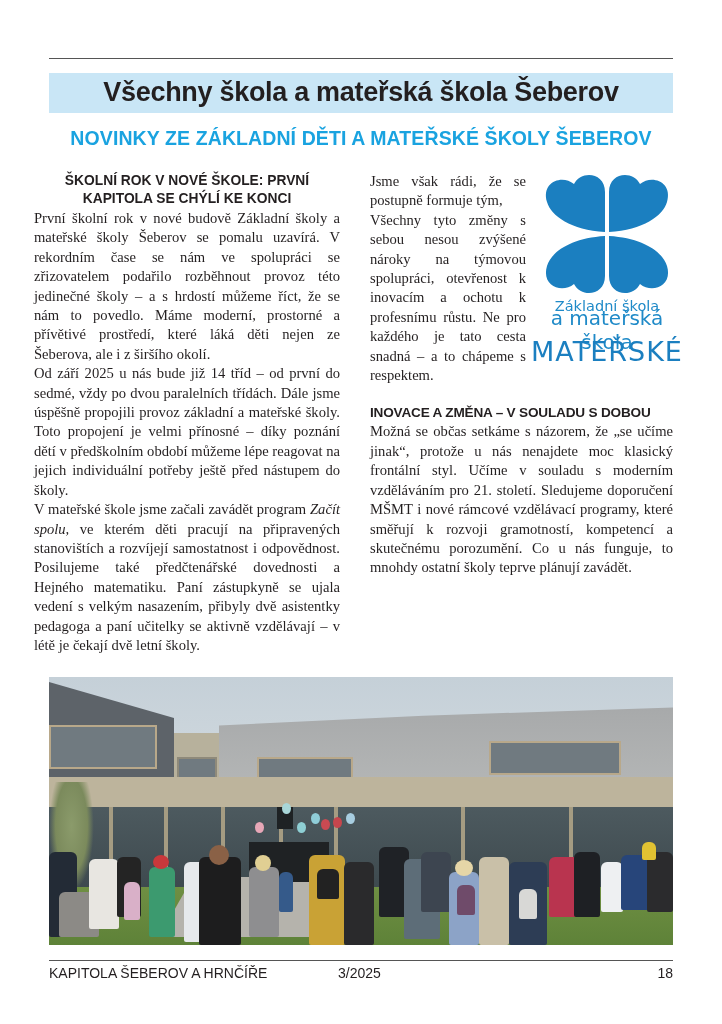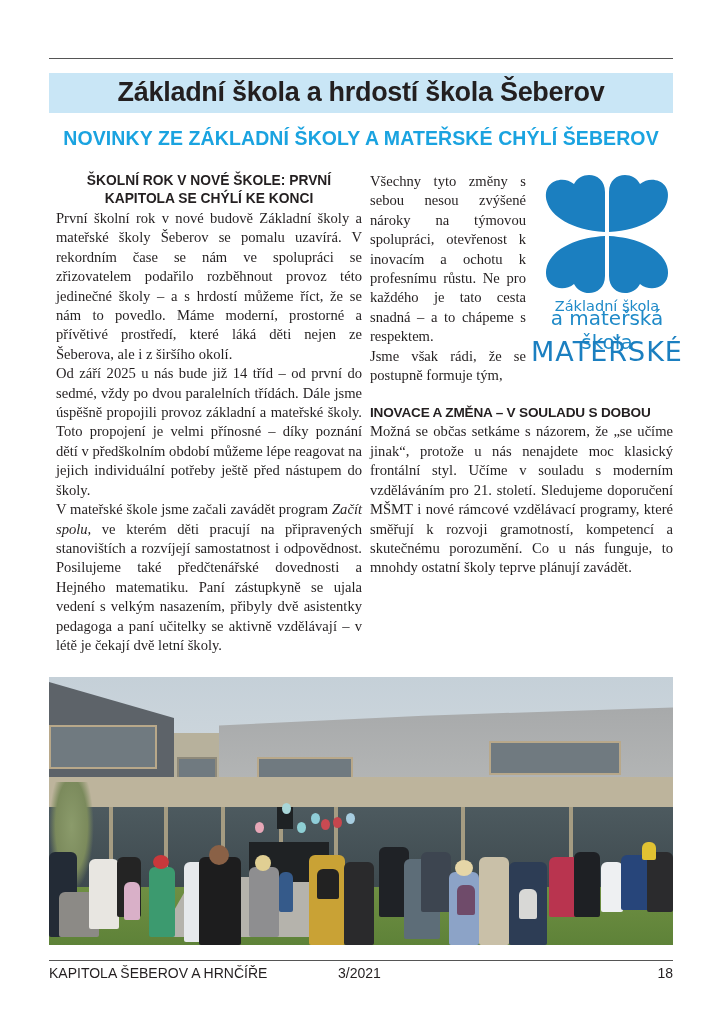--- a/index.html
+++ b/index.html
@@ -16,21 +16,21 @@
   .page-title { position:absolute; left:0; right:0; top:4px; text-align:center; font-size:27px;
                 font-weight:bold; color:#231f20; font-family:"Liberation Sans", sans-serif; letter-spacing:-0.3px; }
 
   .subtitle { left:49px; width:624px; top:127px; text-align:center; font-size:19.5px; font-weight:bold;
               color:#1aa3e0; letter-spacing:0.1px; }
 
   
   .col { font-family:"Liberation Serif", "DejaVu Serif", serif; font-size:14.6px; line-height:19.4px;
          color:#231f20; text-align:justify; }
   .col p { margin:0; }
-  .col-left { left:56px; top:172px; width:306px; }
+  .col-left { left:34px; top:172px; width:306px; }
   .col-right { left:370px; top:172px; width:303px; }
 
   .article-heading { font-family:"Liberation Sans", sans-serif; font-weight:bold; font-size:13.8px;
                      line-height:18px; text-align:center; margin:0 0 1px 0; color:#231f20; }
   .article-heading-2 { font-family:"Liberation Sans", sans-serif; font-weight:bold; font-size:13.6px;
                        line-height:18px; text-align:left; margin:0; color:#231f20; letter-spacing:-0.2px;}
   .narrow { width:156px; }
   .gap { height:19px; }
   em { font-style:italic; }
 
@@ -69,38 +69,38 @@
   .footer-issue { left:338px; top:965px; font-size:14px; color:#231f20; }
   .footer-page { right:49px; top:965px; font-size:14px; color:#231f20; }
 </style>
 </head>
 <body>
 
 <div class="abs section-label">ŠKOLSTVÍ A DĚTI</div>
 <div class="abs top-rule"></div>
 
 <div class="abs title-band">
-  <div class="page-title">Základní škola a hrdostí škola Šeberov</div>
+  <div class="page-title">Všechny škola a mateřská škola Šeberov</div>
 </div>
 
-<div class="abs subtitle">NOVINKY ZE ZÁKLADNÍ ŠKOLY A MATEŘSKÉ CHÝLÍ ŠEBEROV</div>
+<div class="abs subtitle">NOVINKY ZE ZÁKLADNÍ DĚTI A MATEŘSKÉ ŠKOLY ŠEBEROV</div>
 
 <div class="abs col col-left">
   <div class="article-heading">
     <span>ŠKOLNÍ ROK V NOVÉ ŠKOLE: PRVNÍ</span><br>
     <span>KAPITOLA SE CHÝLÍ KE KONCI</span>
   </div>
   <p>První školní rok v nové budově Základní školy a mateřské školy Šeberov se pomalu uzavírá. V rekordním čase se nám ve spolupráci se zřizovatelem podařilo rozběhnout provoz této jedinečné školy – a s hrdostí můžeme říct, že se nám to povedlo. Máme moderní, prostorné a přívětivé prostředí, které láká děti nejen ze Šeberova, ale i z širšího okolí.</p>
   <p>Od září 2025 u nás bude již 14 tříd – od první do sedmé, vždy po dvou paralelních třídách. Dále jsme úspěšně propojili provoz základní a mateřské školy. Toto propojení je velmi přínosné – díky poznání dětí v předškolním období můžeme lépe reagovat na jejich individuální potřeby ještě před nástupem do školy.</p>
   <p><span>V mateřské škole jsme začali zavádět program </span><em>Začít spolu,</em><span> ve kterém děti pracují na připravených stanovištích a rozvíjejí samostatnost i odpovědnost. Posilujeme také předčtenářské dovednosti a Hejného matematiku. Paní zástupkyně se ujala vedení s velkým nasazením, přibyly dvě asistentky pedagoga a paní učitelky se aktivně vzdělávají – v létě je čekají dvě letní školy.</span></p>
 </div>
 
 <div class="abs col col-right">
+  <p class="narrow">Jsme však rádi, že se postupně formuje tým,</p>
   <p class="narrow">Všechny tyto změny s sebou nesou zvýšené nároky na týmovou spolupráci, otevřenost k inovacím a ochotu k profesnímu růstu. Ne pro každého je tato cesta snadná – a to chápeme s respektem.</p>
-  <p class="narrow">Jsme však rádi, že se postupně formuje tým,</p>
   <div class="gap"></div>
   <div class="article-heading-2">INOVACE A ZMĚNA – V SOULADU S DOBOU</div>
   <p>Možná se občas setkáme s názorem, že „se učíme jinak“, protože u nás nenajdete moc klasický frontální styl. Učíme v souladu s moderním vzděláváním pro 21. století. Sledujeme doporučení MŠMT i nové rámcové vzdělávací programy, které směřují k rozvoji gramotností, kompetencí a skutečnému porozumění. Co u nás funguje, to mnohdy ostatní školy teprve plánují zavádět.</p>
 </div>
 
 <div class="abs logo">
   <svg width="160" height="128" viewBox="0 0 160 128" style="position:absolute;left:0;top:0;">
     <g fill="#1b7fc0" transform="translate(80,64)">
 
       <path d="M-2,-2 L-2,-42 C-2,-62 -26,-64 -33,-50 C-45,-60 -66,-52 -60,-32 C-56,-18 -36,-4 -2,-2 Z"></path>
@@ -180,14 +180,14 @@
   <div class="person" style="left:500px;top:180px;width:30px;height:60px;background:#b9344f;"></div>
   <div class="person" style="left:525px;top:175px;width:26px;height:65px;background:#1e2024;"></div>
   <div class="person" style="left:552px;top:185px;width:22px;height:50px;background:#eef0f2;"></div>
   <div class="person" style="left:572px;top:178px;width:30px;height:55px;background:#27457a;"></div>
   <div class="person" style="left:598px;top:175px;width:26px;height:60px;background:#2b2b2d;"></div>
   <div class="person" style="left:593px;top:165px;width:14px;height:18px;background:#e1c232;"></div>
 </div>
 
 <div class="abs bottom-rule"></div>
 <div class="abs footer-left">KAPITOLA ŠEBEROV A HRNČÍŘE</div>
-<div class="abs footer-issue">3/2021</div>
+<div class="abs footer-issue">3/2025</div>
 <div class="abs footer-page">18</div>
 
 </body></html>

